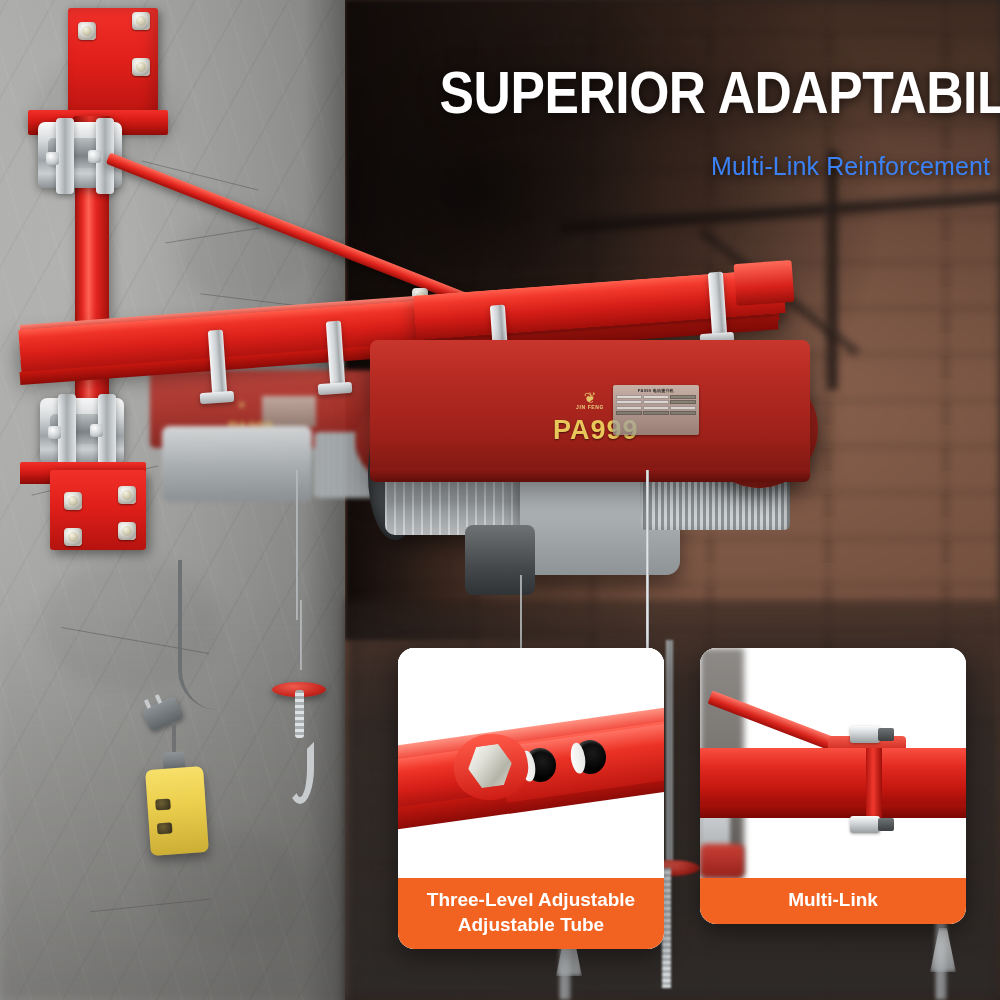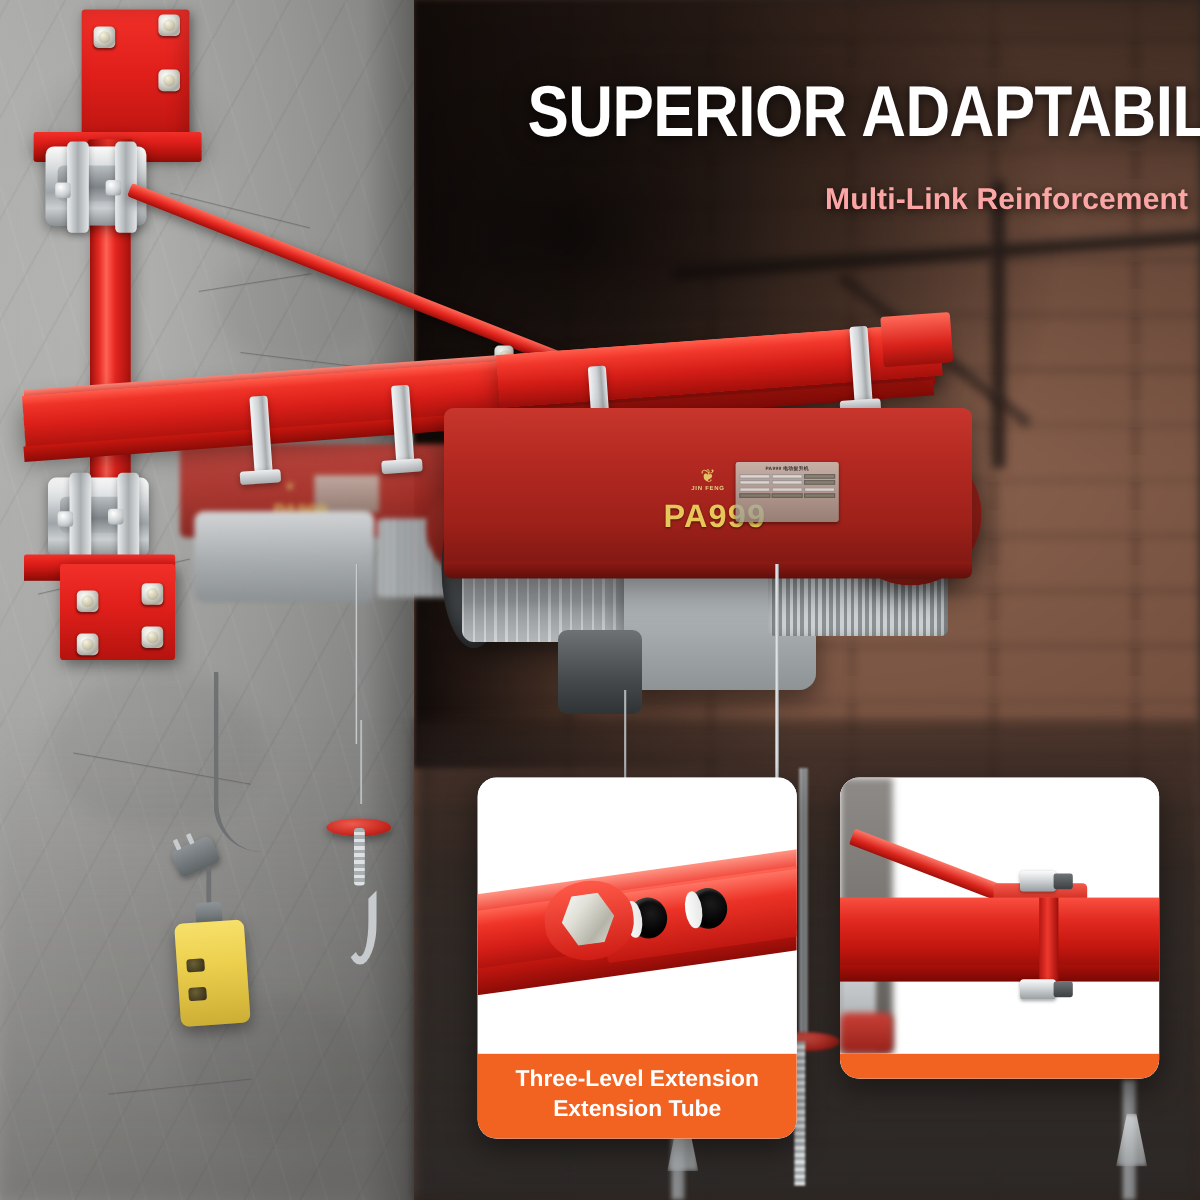--- a/index.html
+++ b/index.html
@@ -73,21 +73,21 @@
   
   .headline{
     position:absolute; left:350px; top:62px; width:640px; text-align:right;
     color:#fff; font-size:60px; line-height:62px; font-weight:700;
     letter-spacing:-0.5px; transform:scaleX(.86); transform-origin:right center;
     text-shadow:0 2px 10px rgba(0,0,0,.6), 0 0 28px rgba(0,0,0,.35);
     white-space:nowrap;
   }
   .subhead{
     position:absolute; left:350px; top:152px; width:640px; text-align:right;
-    color:#fca5a5; font-size:25px; font-weight:700; letter-spacing:.1px;
+    color:#3b82f6; font-size:25px; font-weight:400; letter-spacing:.1px;
     text-shadow:0 2px 8px rgba(0,0,0,.65);
   }
 
   
   .red        { background:linear-gradient(180deg,#f2302a 0%, #e01f1a 45%, #b5130f 100%); }
   .bolt{
     position:absolute; width:18px; height:18px; border-radius:4px;
     background:radial-gradient(circle at 35% 30%, #fdfdfb 0%, #dcdcd6 40%, #a8a89f 75%, #d8d8d0 100%);
     box-shadow:0 1px 2px rgba(0,0,0,.45);
   }
@@ -622,37 +622,38 @@
       <div class="tube-top"></div>
       <div class="tube-body"></div>
       <div class="tube-lower"></div>
       <div class="tube-inner"></div>
       <div class="tube-hole" style="left:126px; top:100px;"></div>
       <div class="tube-hole" style="left:176px; top:92px;"></div>
       <div class="hex-washer"></div>
       <div class="hex-bolt"></div>
     </div>
     <div class="caption">
-      <div>Three-Level Extension</div>
-      <div>Extension Tube</div>
+      <div>Three-Level Adjustable</div>
+      <div>Adjustable Tube</div>
     </div>
   </div>
 
   <div class="inset" style="left:700px; top:648px;">
     <div class="inset-photo">
       <div class="ri-bg-left"></div>
       <div class="ri-bg-post"></div>
       <div class="ri-red-blob"></div>
       <div class="ri-brace"></div>
       <div class="ri-brace-plate"></div>
       <div class="ri-beam"></div>
       <div class="ri-beam-flange"></div>
       <div class="ri-joint"></div>
       <div class="ri-bolt" style="left:150px; top:78px;"></div>
       <div class="ri-nut" style="left:178px; top:80px;"></div>
       <div class="ri-bolt" style="left:150px; top:168px;"></div>
       <div class="ri-nut" style="left:178px; top:170px;"></div>
     </div>
     <div class="caption">
+      <div>Multi-Link</div>
     </div>
   </div>
 
 </div>
 
 </body></html>

